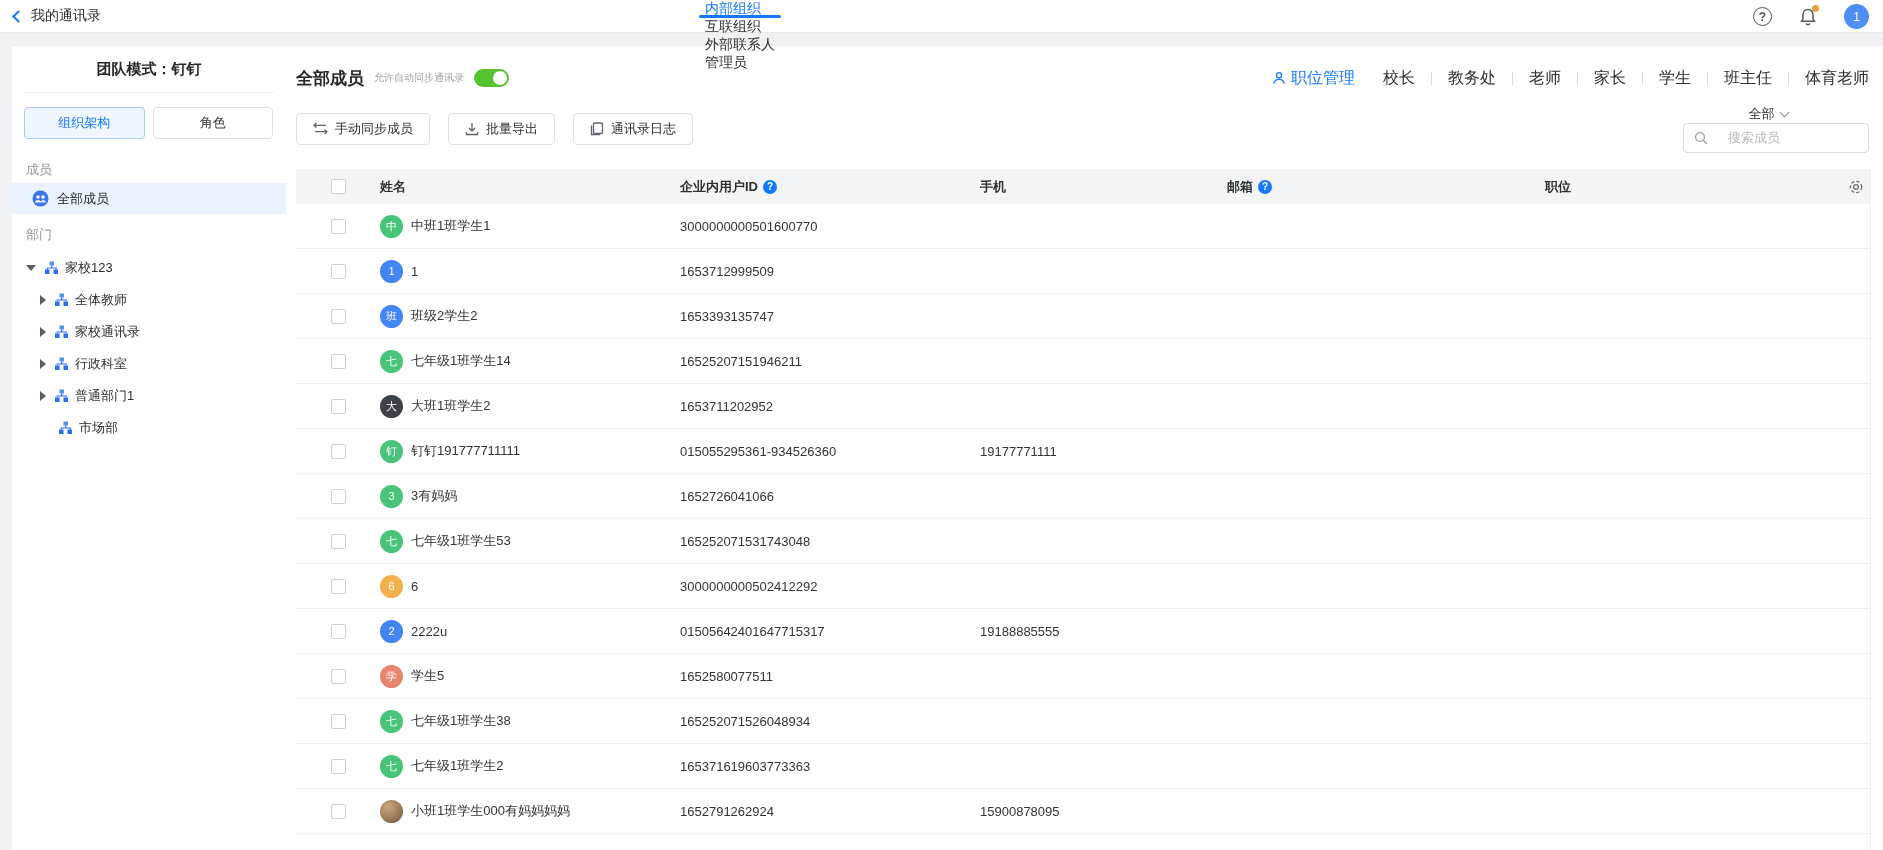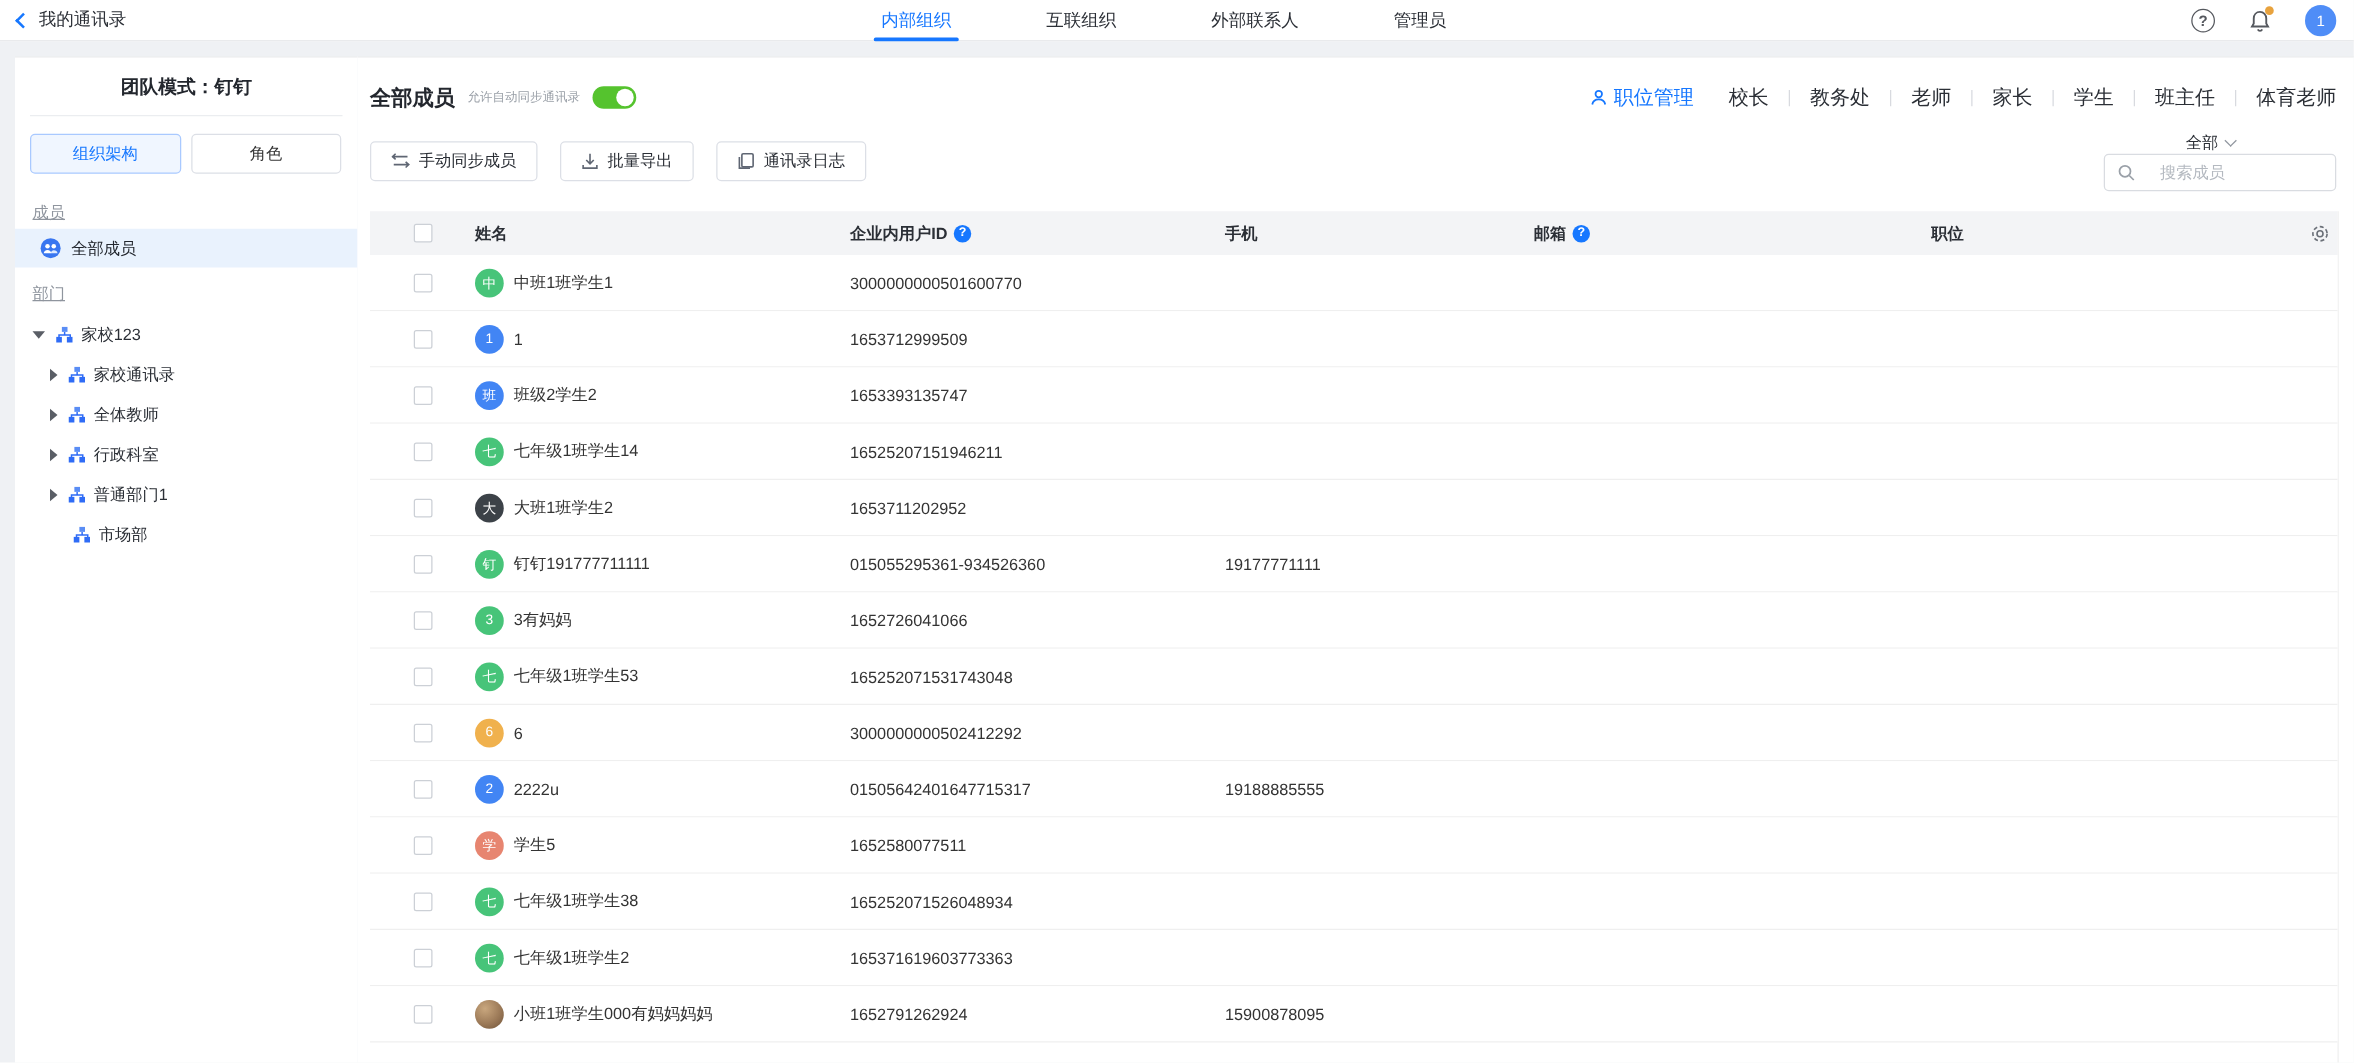--- a/index.html
+++ b/index.html
@@ -4,40 +4,40 @@
 <style>
   * { margin:0; padding:0; box-sizing:border-box; }
   html,body { width:1883px; height:850px; overflow:hidden; }
   body { font-family:"Liberation Sans","DejaVu Sans",sans-serif; background:#eff1f4; color:#333; font-size:13px; }
 
   
   .topbar { position:absolute; left:0; top:0; width:1883px; height:33px; background:#fff; border-bottom:1px solid #e9eaec; z-index:10; }
   .back-group { position:absolute; left:14px; top:0; height:32px; display:flex; align-items:center; gap:8px; cursor:pointer; }
   .back-chevron { width:9px; height:9px; border-left:2px solid #1677ff; border-bottom:2px solid #1677ff; transform:rotate(45deg); margin-top:1px; }
   .back-label { font-size:14px; color:#2b2f36; }
-  .tabs { position:absolute; left:705px; top:0; height:33px; display:flex; }
+  .tabs { position:absolute; left:705px; top:0; height:33px; display:flex;flex-direction:column; }
   .tab { position:relative; height:33px; display:flex; align-items:center; padding:0 0; margin-right:76px; font-size:14px; color:#2b2f36; cursor:pointer; }
   .tab.active { color:#1677ff; }
   .tab.active::after { content:""; position:absolute; left:-6px; right:-6px; bottom:0; height:3px; background:#1677ff; border-radius:2px; }
   .top-icons { position:absolute; right:14px; top:0; height:33px; display:flex; align-items:center; gap:26px; }
   .q-icon { width:19px; height:19px; border:1.5px solid #55585e; border-radius:50%; display:flex; align-items:center; justify-content:center; font-size:12px; color:#55585e; font-weight:bold; }
   .bell-wrap { position:relative; width:20px; height:20px; }
   .bell-badge { position:absolute; right:-1px; top:-2px; width:7px; height:7px; border-radius:50%; background:#e8a23d; }
   .avatar-top { width:25px; height:25px; border-radius:50%; background:#4f8df7; color:#fff; display:flex; align-items:center; justify-content:center; font-size:12px; }
 
   
   .sidebar { position:absolute; left:12px; top:45px; width:274px; height:805px; background:#fff; border-top:1px solid #e9eaec; }
   .mainpanel { position:absolute; left:286px; top:45px; width:1597px; height:805px; background:#fff; border-top:1px solid #e9eaec; }
 
   
   .team-mode { height:47px; display:flex; align-items:center; justify-content:center; font-size:15px; font-weight:bold; color:#23272e; border-bottom:1px solid #ebedf0; margin:0 12px; }
   .side-btn-row { display:flex; gap:8px; padding:14px 13px 10px 12px; }
   .side-btn { flex:1; height:32px; display:flex; align-items:center; justify-content:center; font-size:13px; border-radius:4px; cursor:pointer; background:#fff; border:1px solid #dcdfe6; color:#333; }
   .side-btn.active { background:#f0f6ff; border:1px solid #a9c9ff; color:#1677ff; }
-  .side-section { padding:12px 14px 4px 14px; color:#8f959e; font-size:13px;text-decoration:underline; }
+  .side-section { padding:12px 14px 4px 14px; color:#8f959e; font-size:13px; }
   .all-members { height:31px; display:flex; align-items:center; gap:8px; padding-left:20px; background:#e9f2fd; cursor:pointer; color:#23272e; }
   .tree { padding-top:4px; }
   .tree-item { height:32px; display:flex; align-items:center; cursor:pointer; color:#2b2f36; }
   .tri { width:0; height:0; flex:none; }
   .tri.down { border-left:5px solid transparent; border-right:5px solid transparent; border-top:6px solid #5a5e66; }
   .tri.right { border-top:5px solid transparent; border-bottom:5px solid transparent; border-left:6px solid #5a5e66; }
   .org-ic { flex:none; margin:0 6px 0 8px; }
 
   
   .main-head { position:absolute; left:10px; right:14px; top:14px; height:36px; display:flex; align-items:center; }
@@ -135,32 +135,32 @@
       </div>
       <div class="tree-item">
         <span style="width:28px"></span>
         <span class="tri right"></span>
         <svg class="org-ic" width="15" height="14" viewBox="0 0 15 14">
   <rect x="5.5" y="0.5" width="4.5" height="4" fill="#texttop" style="fill:#5a8df5"></rect>
   <rect x="1" y="8.5" width="4.5" height="4.5" style="fill:#2f6cf6"></rect>
   <rect x="9.5" y="8.5" width="4.5" height="4.5" style="fill:#2f6cf6"></rect>
   <path d="M7.7 4.5v2.5M3.2 8.5V7h9v1.5" fill="none" stroke="#2f6cf6" stroke-width="1.2"></path>
         </svg>
-        <span>家校通讯录</span>
+        <span>全体教师</span>
       </div>
       <div class="tree-item">
         <span style="width:28px"></span>
         <span class="tri right"></span>
         <svg class="org-ic" width="15" height="14" viewBox="0 0 15 14">
   <rect x="5.5" y="0.5" width="4.5" height="4" fill="#texttop" style="fill:#5a8df5"></rect>
   <rect x="1" y="8.5" width="4.5" height="4.5" style="fill:#2f6cf6"></rect>
   <rect x="9.5" y="8.5" width="4.5" height="4.5" style="fill:#2f6cf6"></rect>
   <path d="M7.7 4.5v2.5M3.2 8.5V7h9v1.5" fill="none" stroke="#2f6cf6" stroke-width="1.2"></path>
         </svg>
-        <span>全体教师</span>
+        <span>家校通讯录</span>
       </div>
       <div class="tree-item">
         <span style="width:28px"></span>
         <span class="tri right"></span>
         <svg class="org-ic" width="15" height="14" viewBox="0 0 15 14">
   <rect x="5.5" y="0.5" width="4.5" height="4" fill="#texttop" style="fill:#5a8df5"></rect>
   <rect x="1" y="8.5" width="4.5" height="4.5" style="fill:#2f6cf6"></rect>
   <rect x="9.5" y="8.5" width="4.5" height="4.5" style="fill:#2f6cf6"></rect>
   <path d="M7.7 4.5v2.5M3.2 8.5V7h9v1.5" fill="none" stroke="#2f6cf6" stroke-width="1.2"></path>
         </svg>

